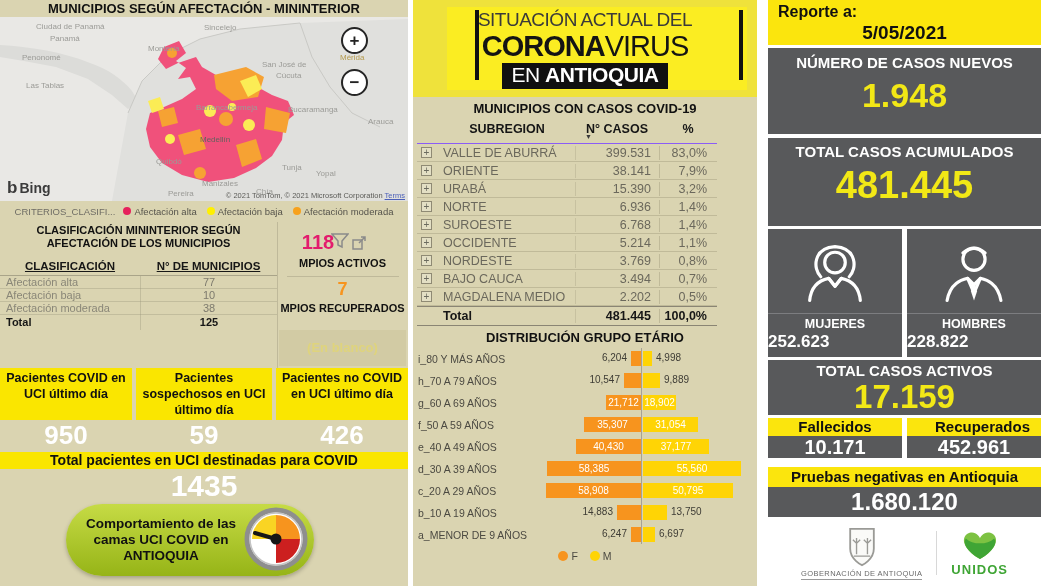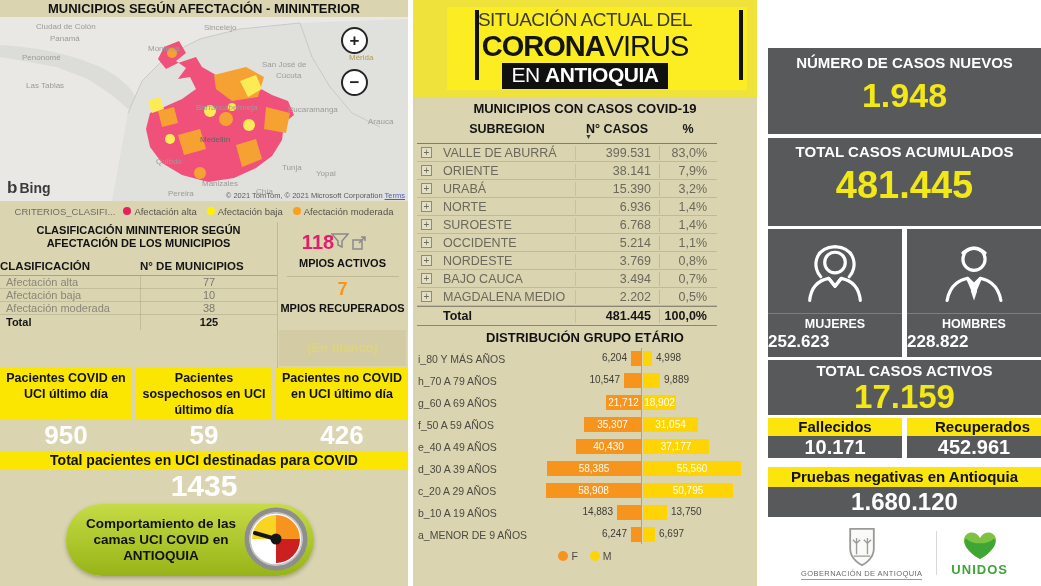--- a/index.html
+++ b/index.html
@@ -20,21 +20,21 @@
 #map-legend{position:absolute;left:0;top:202px;width:408px;height:18px;display:flex;align-items:center;justify-content:center;gap:8px;}
 #legend-title{font-size:9.5px;color:#6F6D65;}
 #legend-items{display:flex;gap:10px;}
 .lgitem{display:flex;align-items:center;gap:3px;font-size:9.5px;color:#55534B;}
 .dot{display:inline-block;width:8px;height:8px;border-radius:50%;}
 .dot.big{width:10px;height:10px;}
 
 #class-title{position:absolute;left:0;top:224px;width:277px;font-size:11px;line-height:13px;font-weight:bold;text-align:center;color:#111;}
 #class-table{position:absolute;left:0;top:256px;width:277px;}
 #class-head{display:grid;grid-template-columns:140px 137px;height:20px;font-size:11.5px;font-weight:bold;color:#161616;border-bottom:1px solid #A9A489;}
-#class-head div{line-height:20px;}
+#class-head div{line-height:20px;text-align:center;text-decoration:underline;}
 .crow{display:grid;grid-template-columns:140px 137px;height:13px;font-size:11px;line-height:13px;border-bottom:1px solid rgba(150,145,120,.35);}
 .crow .cl{padding-left:6px;color:#8A8778;}
 .crow .cv{text-align:center;color:#7D7A6D;border-left:1px solid rgba(150,145,120,.35);}
 .crow.tot{height:15px;line-height:15px;font-weight:bold;border-bottom:none;}
 .crow.tot .cl{color:#161616;}
 .crow.tot .cv{color:#161616;}
 #vdiv1{position:absolute;left:277px;top:222px;width:1px;height:146px;background:rgba(150,145,120,.4);}
 #mpios-activos-val{position:absolute;left:277px;top:231px;width:82px;text-align:center;font-size:20px;font-weight:bold;color:#E31C6D;}
 #funnel-ic{position:absolute;left:331px;top:233px;}
 #focus-ic{position:absolute;left:352px;top:236px;}
@@ -143,29 +143,29 @@
         <g fill="#FBEC55">
           <path d="M240,64 L256,58 L262,72 L248,80 Z"></path>
           <path d="M148,84 L160,80 L164,92 L152,96 Z"></path>
           <circle cx="210" cy="94" r="6"></circle>
           <circle cx="249" cy="108" r="6"></circle>
           <circle cx="170" cy="122" r="5"></circle>
           <circle cx="232" cy="90" r="4"></circle>
         </g>
       </svg>
       <div id="map-labels">
-          <div class="maplbl" style="left: 36px; top: 5px;">Ciudad de Colón</div>
+          <div class="maplbl" style="left: 36px; top: 5px;">Ciudad de Panamá</div>
           <div class="maplbl" style="left: 50px; top: 17px;">Panamá</div>
           <div class="maplbl" style="left: 22px; top: 36px;">Penonomé</div>
           <div class="maplbl" style="left: 26px; top: 64px;">Las Tablas</div>
           <div class="maplbl" style="left: 204px; top: 6px;">Sincelejo</div>
           <div class="maplbl" style="left: 148px; top: 27px;">Montería</div>
           <div class="maplbl" style="left: 262px; top: 43px;">San José de</div>
           <div class="maplbl" style="left: 276px; top: 54px;">Cúcuta</div>
-          <div class="maplbl" style="left: 349px; top: 36px; color: rgb(180, 154, 78);">Mérida</div>
+          <div class="maplbl" style="left: 340px; top: 36px; color: rgb(180, 154, 78);">Mérida</div>
           <div class="maplbl" style="left: 288px; top: 88px;">Bucaramanga</div>
           <div class="maplbl" style="left: 368px; top: 100px;">Arauca</div>
           <div class="maplbl" style="left: 196px; top: 86px;">Barrancabermeja</div>
           <div class="maplbl" style="left: 200px; top: 118px; color: rgb(100, 98, 94);">Medellín</div>
           <div class="maplbl" style="left: 156px; top: 140px;">Quibdó</div>
           <div class="maplbl" style="left: 282px; top: 146px;">Tunja</div>
           <div class="maplbl" style="left: 316px; top: 152px;">Yopal</div>
           <div class="maplbl" style="left: 202px; top: 162px;">Manizales</div>
           <div class="maplbl" style="left: 168px; top: 172px;">Pereira</div>
           <div class="maplbl" style="left: 256px; top: 170px;">Chía</div>
@@ -427,20 +427,24 @@
           <span>F</span>
         </span>
         <span class="lgitem">
           <span class="dot big" style="background: rgb(255, 212, 5);"></span>
           <span>M</span>
         </span>
       </div>
   </div>
 
   <div id="right">
+    <div id="rp-report">
+      <div class="lab">Reporte a:</div>
+      <div class="date">5/05/2021</div>
+    </div>
 
     <div class="darkcard" style="top:48px;height:86px;">
       <div class="lab" style="top:6px;">NÚMERO DE CASOS NUEVOS</div>
       <div class="val" style="top:28px;font-size:34px;">1.948</div>
     </div>
 
     <div class="darkcard" style="top:138px;height:88px;">
       <div class="lab" style="top:5px;">TOTAL CASOS ACUMULADOS</div>
       <div class="val" style="top:26px;font-size:38px;">481.445</div>
     </div>

